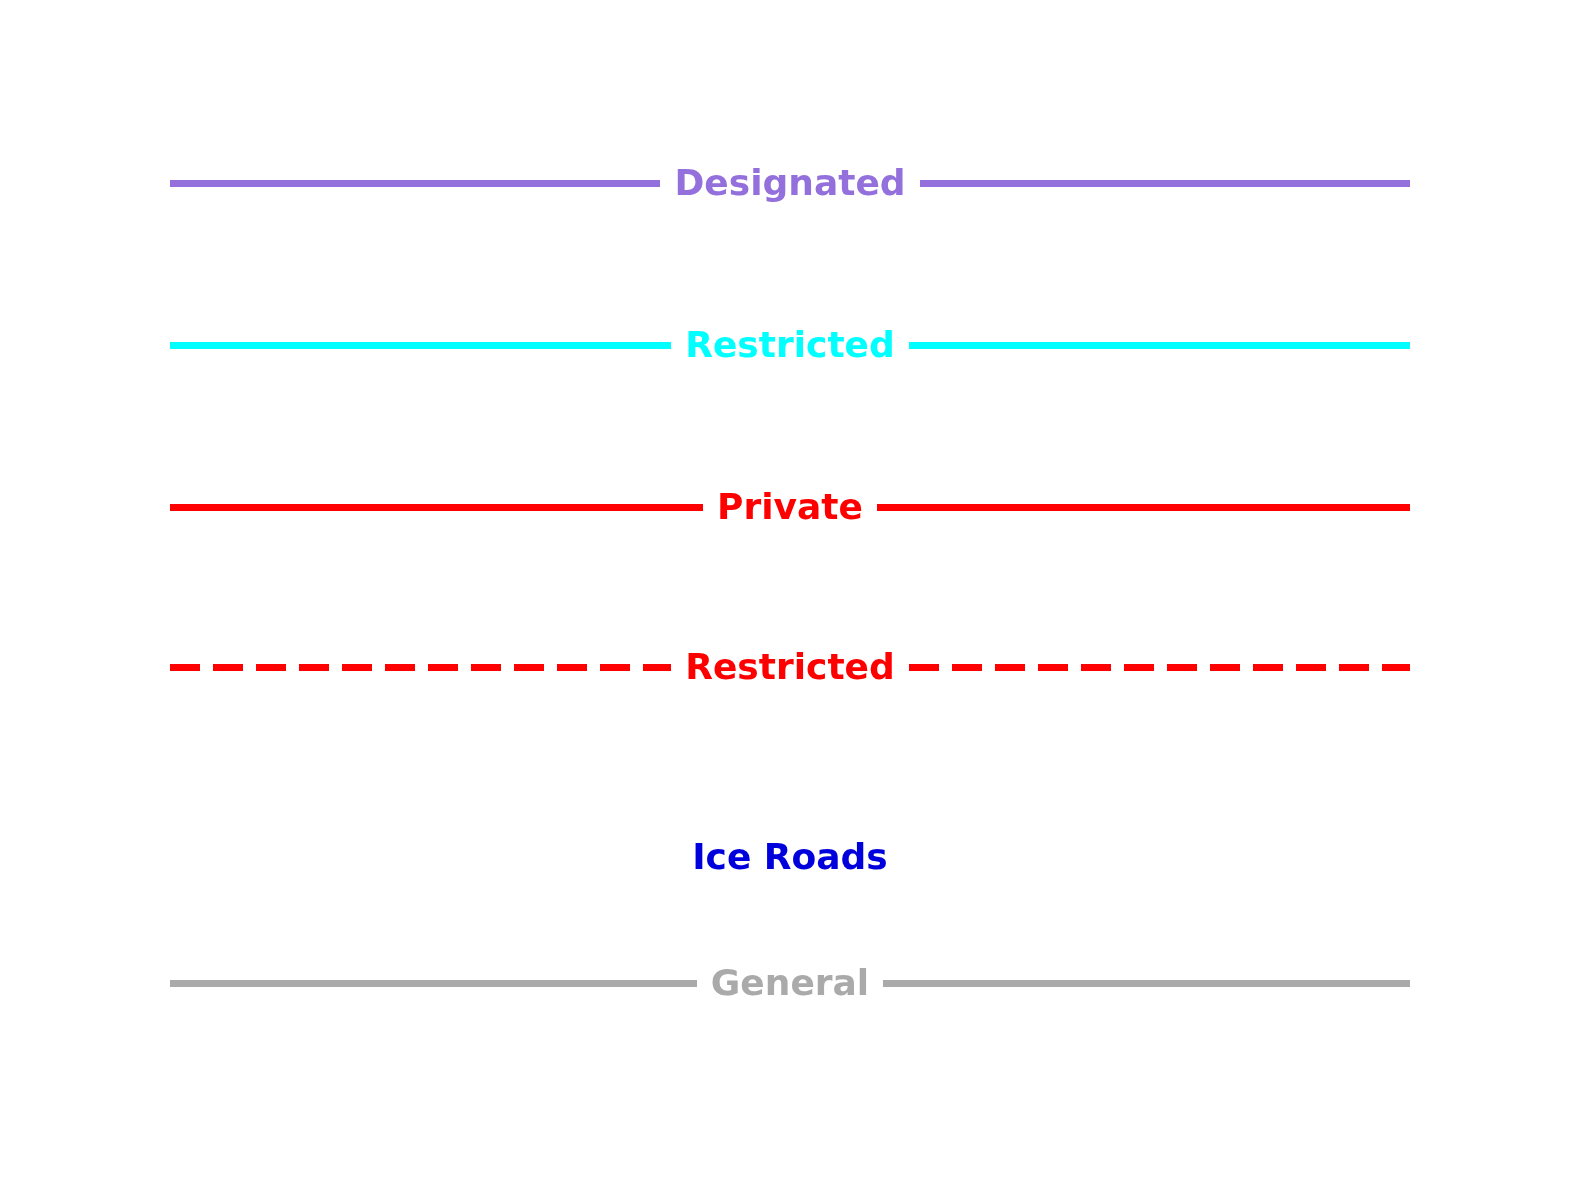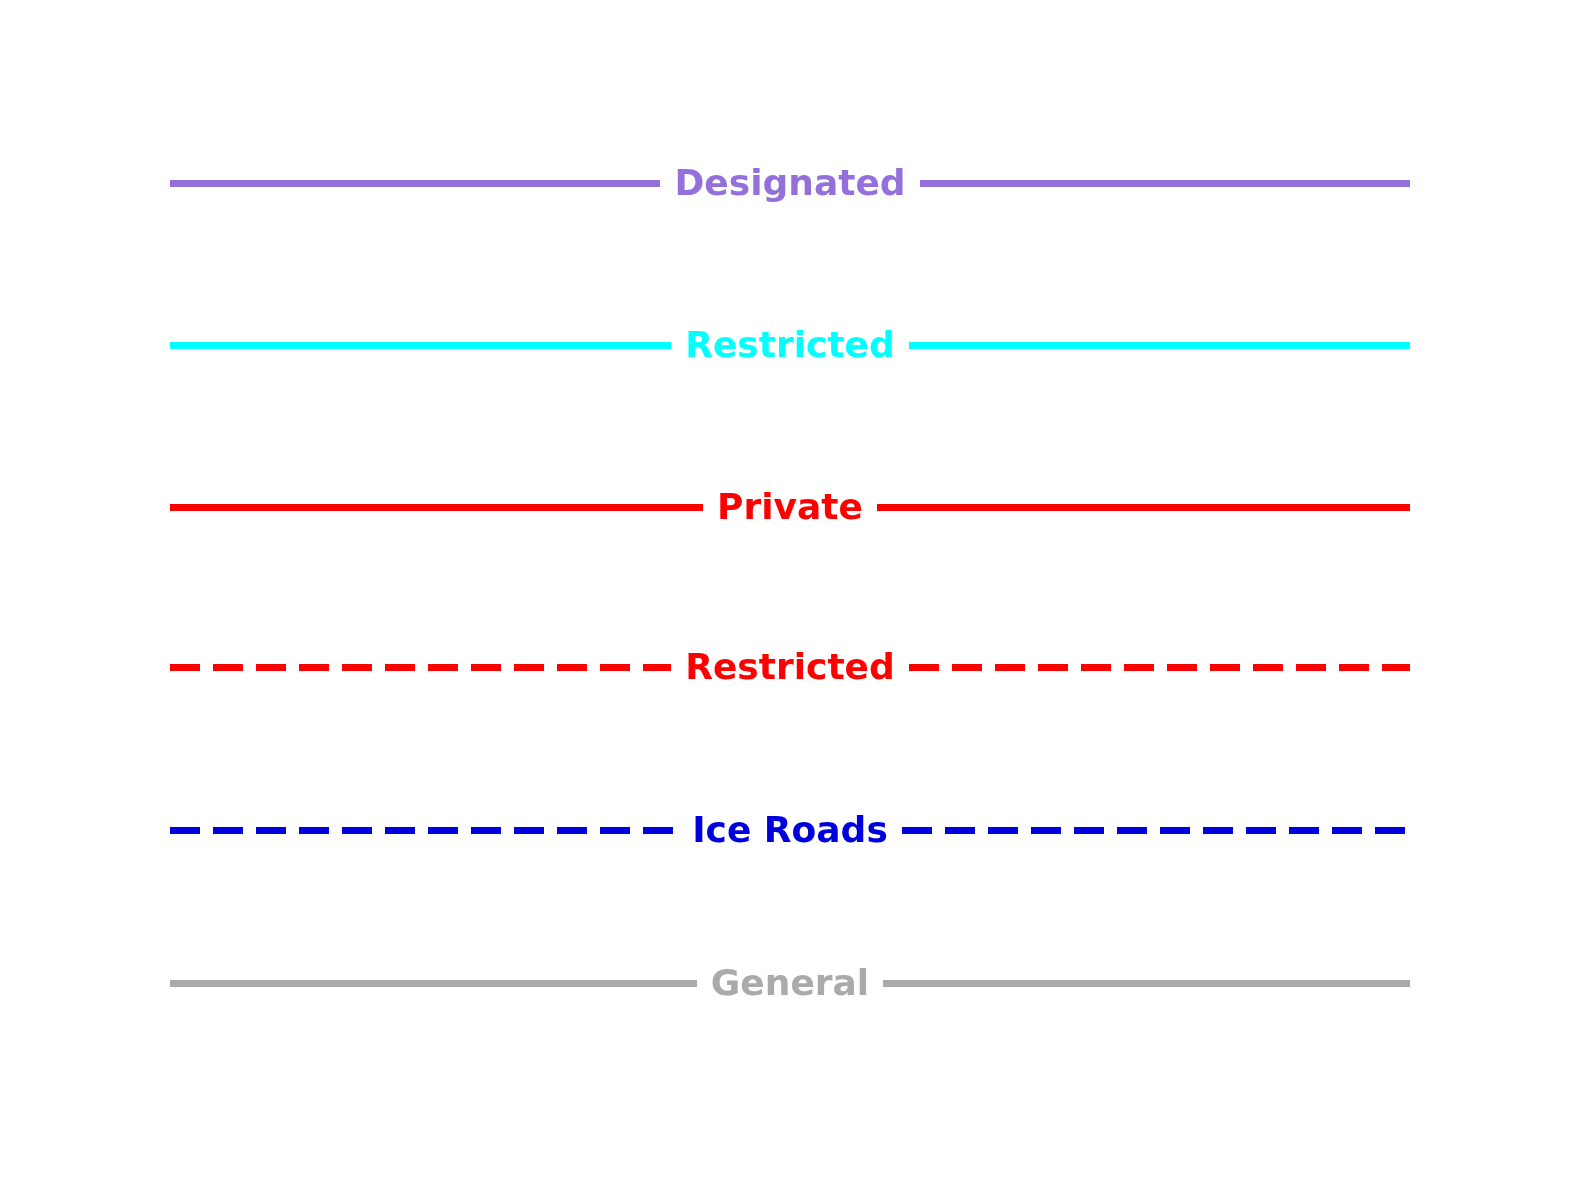--- a/index.html
+++ b/index.html
@@ -67,21 +67,21 @@
     <div class="label">Restricted</div>
     <div class="seg"></div>
   </div>
 
   <div class="row" style="top: 482px; --line-color: #FF0000;">
     <div class="seg"></div>
     <div class="label">Private</div>
     <div class="seg"></div>
   </div>
 
-  <div class="row dashed" style="top: 805px; --line-color: #0000DD;">
+  <div class="row dashed" style="top: 832px; flex-direction: column; --line-color: #0000DD;">
     <div class="seg"></div>
     <div class="label">Ice Roads</div>
     <div class="seg"></div>
   </div>
 
   <div class="row" style="top: 958px; --line-color: #AAAAAA;">
     <div class="seg"></div>
     <div class="label">General</div>
     <div class="seg"></div>
   </div>

